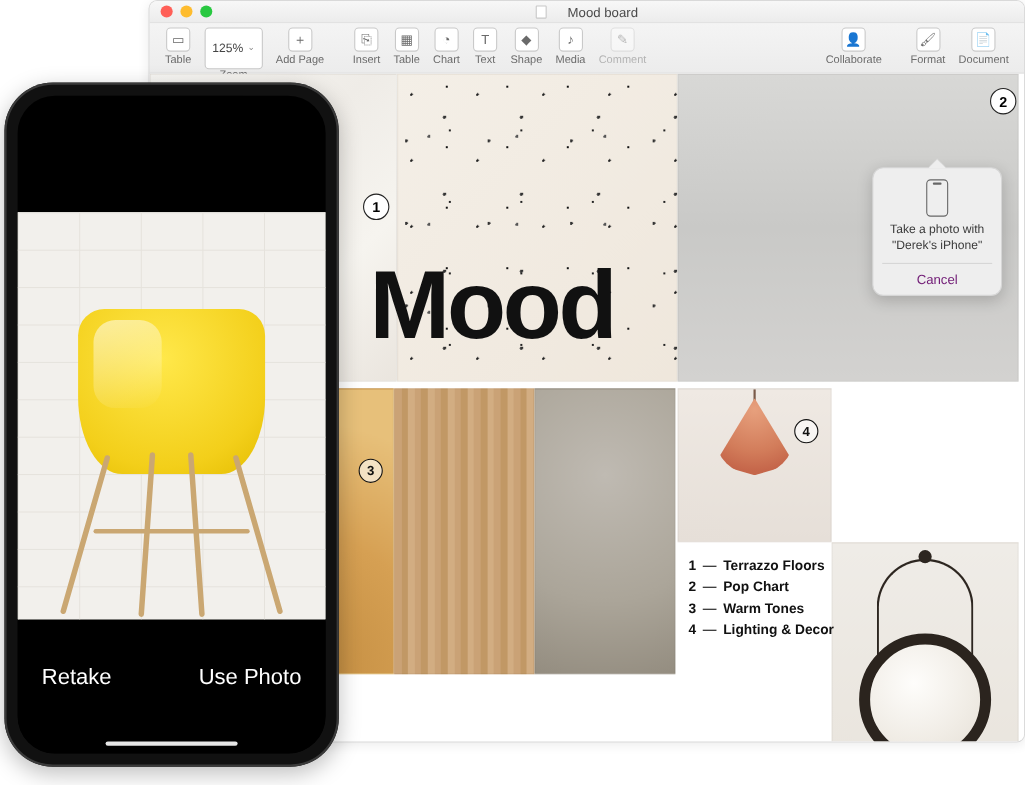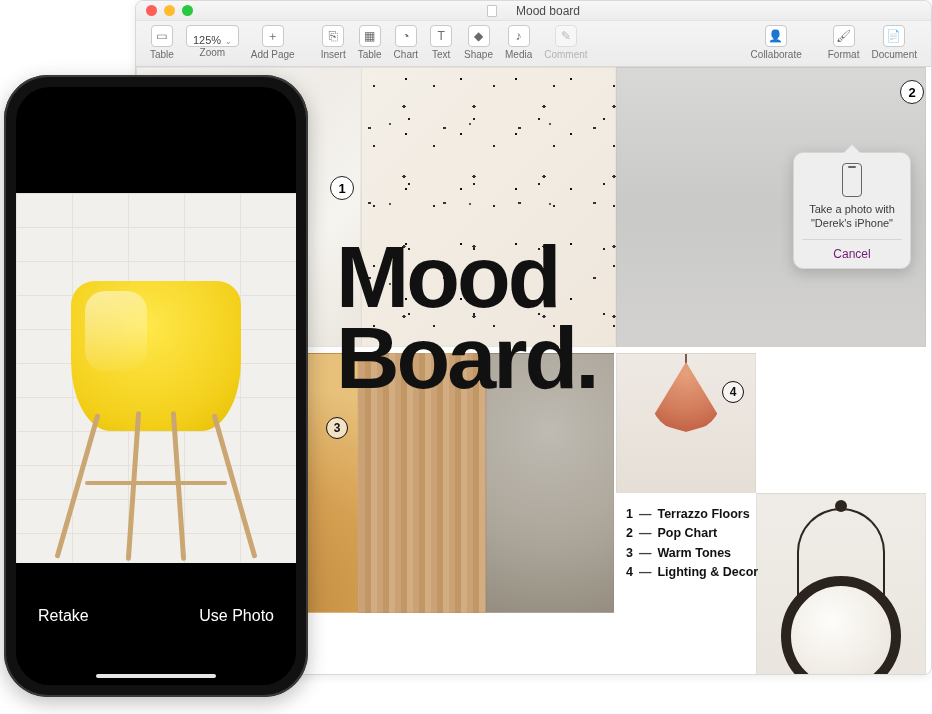--- a/index.html
+++ b/index.html
@@ -38,21 +38,21 @@
     height:46px; display:flex; align-items:flex-start;
     padding:4px 8px 0 8px;
     background: linear-gradient(#f4f4f4,#ececec);
     border-bottom:1px solid #d8d8d8;
     font-size:10px; color:#6b6b6b;
   }
   .tb-group{display:flex;align-items:flex-start;}
   .tb-btn{display:flex;flex-direction:column;align-items:center;justify-content:flex-start;margin:0 6px;cursor:pointer;}
   .tb-btn .ic{width:22px;height:22px;border:1px solid #c9c9c9;border-radius:4px;background:#fff;display:flex;align-items:center;justify-content:center;color:#6a6a6a;font-size:12px;margin-bottom:2px;}
   .tb-btn .lbl{font-size:10px;color:#6b6b6b;white-space:nowrap;}
-  .zoom-box{display:flex;align-items:flex-end;border:1px solid #c9c9c9;border-radius:4px;background:#fff;height:22px;padding:0 6px;font-size:11px;color:#444;gap:4px;}
+  .zoom-box{display:flex;align-items:flex-start;border:1px solid #c9c9c9;border-radius:4px;background:#fff;height:38px;padding:12px 6px;font-size:11px;color:#444;gap:4px;}
   .zoom-box .chev{font-size:8px;color:#888;}
   .tb-spacer{flex:1;}
   .tb-sep{width:14px;}
 
   .canvas {
     position:absolute; left:0; right:0; top:66px; bottom:0;
     background:#fff; overflow:hidden;
   }
 
   
@@ -123,21 +123,21 @@
   .seat::before{content:"";position:absolute;left:14px;top:10px;width:62px;height:80px;border-radius:20px;background:linear-gradient(160deg,rgba(255,255,255,.55),rgba(255,255,255,0));}
   .legs{position:absolute;left:50%;top:130px;transform:translateX(-50%);width:190px;height:150px;}
   .legs span{position:absolute;bottom:0;width:5px;background:#caa772;border-radius:3px;}
   .legs span:nth-child(1){left:14px;height:150px;transform:rotate(16deg);}
   .legs span:nth-child(2){left:70px;height:150px;transform:rotate(4deg);}
   .legs span:nth-child(3){right:70px;height:150px;transform:rotate(-4deg);}
   .legs span:nth-child(4){right:14px;height:150px;transform:rotate(-16deg);}
   .legs::after{content:"";position:absolute;left:24px;right:24px;top:70px;height:4px;background:#caa772;border-radius:3px;}
 
   .cam-bar{position:absolute;left:0;right:0;bottom:0;height:120px;background:#000;display:flex;align-items:center;justify-content:space-between;padding:0 22px 18px 22px;}
-  .cam-bar button{background:none;border:none;color:#fff;font-size:16px;font-weight:400;cursor:pointer;}
+  .cam-bar button{background:none;border:none;color:#fff;font-size:20px;font-weight:400;cursor:pointer;}
   .home-ind{position:absolute;bottom:7px;left:50%;transform:translateX(-50%);width:120px;height:4px;border-radius:3px;background:#fff;opacity:.9;}
 
   .cap-badge{position:absolute;width:24px;height:24px;border:1.5px solid #222;border-radius:50%;display:flex;align-items:center;justify-content:center;font-size:13px;font-weight:600;background:#fff;}
 </style>
 </head>
 <body>
 
 <div class="mac-window">
   <div class="titlebar">
     <div class="traffic">
@@ -229,21 +229,20 @@
     <div class="tile furry" style="left:350px;top:286px;width:128px;height:260px;"></div>
     <div class="tile lamp" style="left:480px;top:286px;width:140px;height:140px;"></div>
     <div class="tile mirror-tile" style="left:620px;top:286px;width:170px;height:260px;">
       <div class="hook"></div>
       <div class="strap"></div>
       <div class="mirror"></div>
     </div>
 
     <div class="headline">
       <div>Mood</div>
-      <div>Board.</div>
     </div>
 
     <div class="legend">
       <div class="row">
           <span>1</span>
           <span class="dash">—</span>
           <span>Terrazzo Floors</span>
         </div>
       <div class="row">
           <span>2</span>

